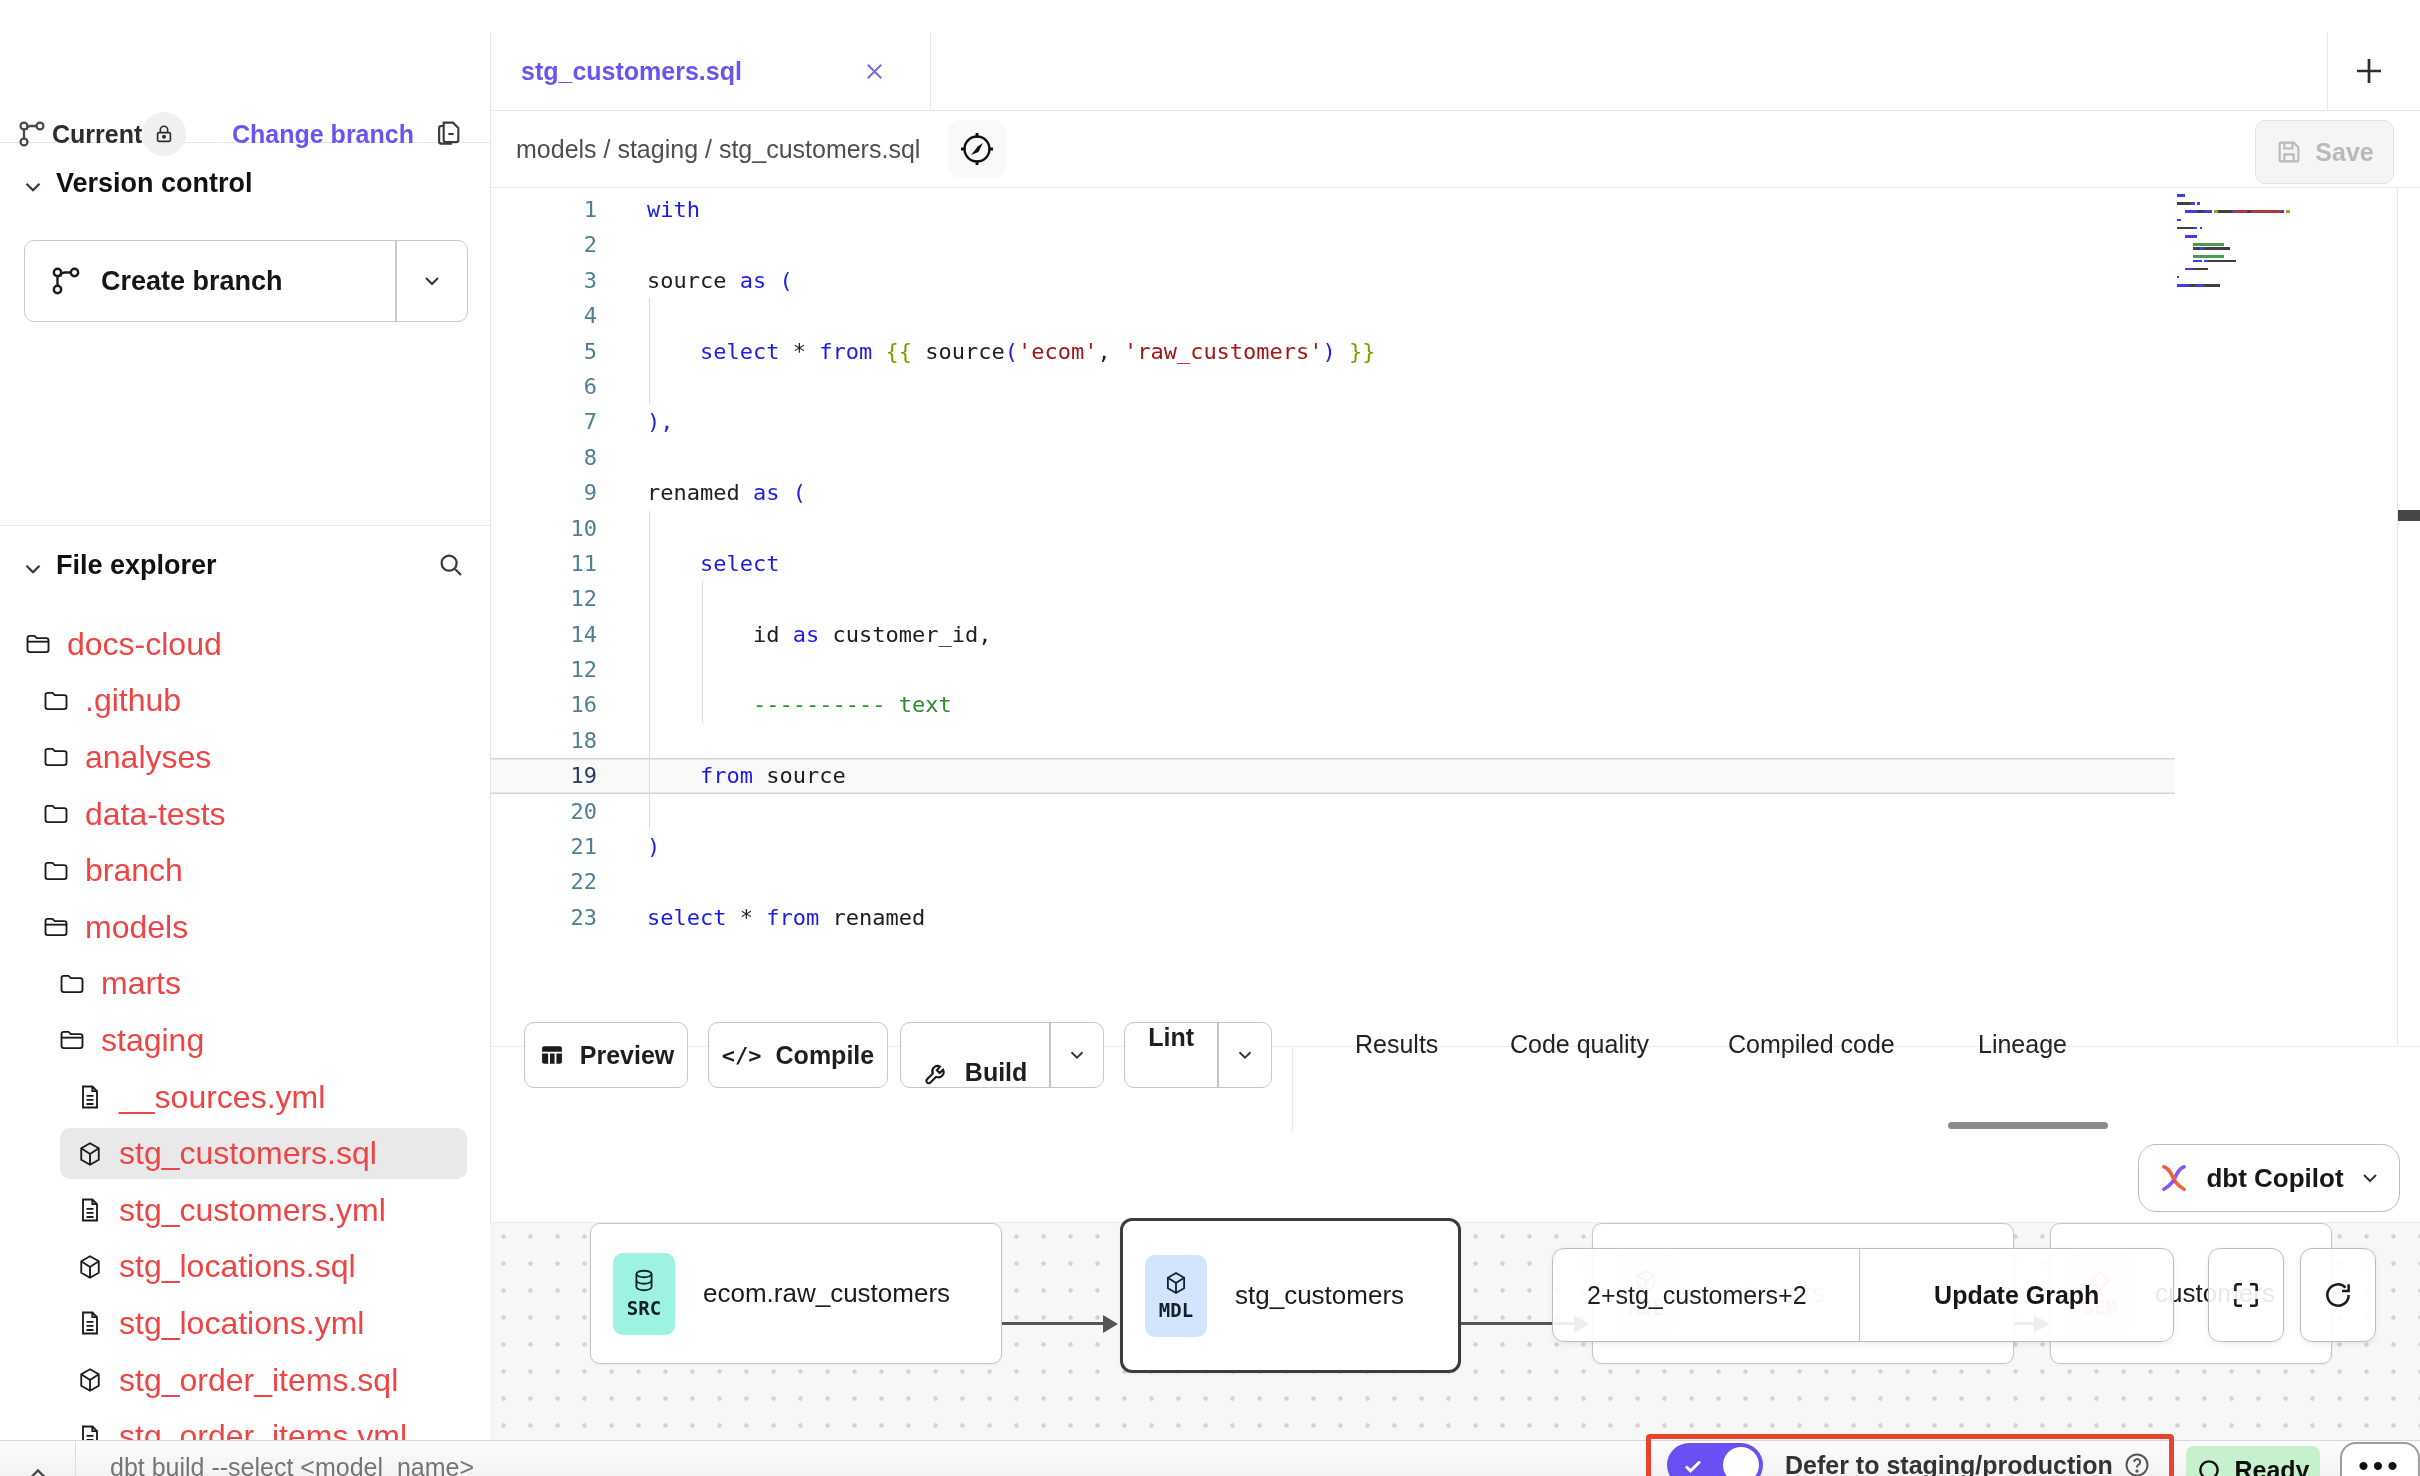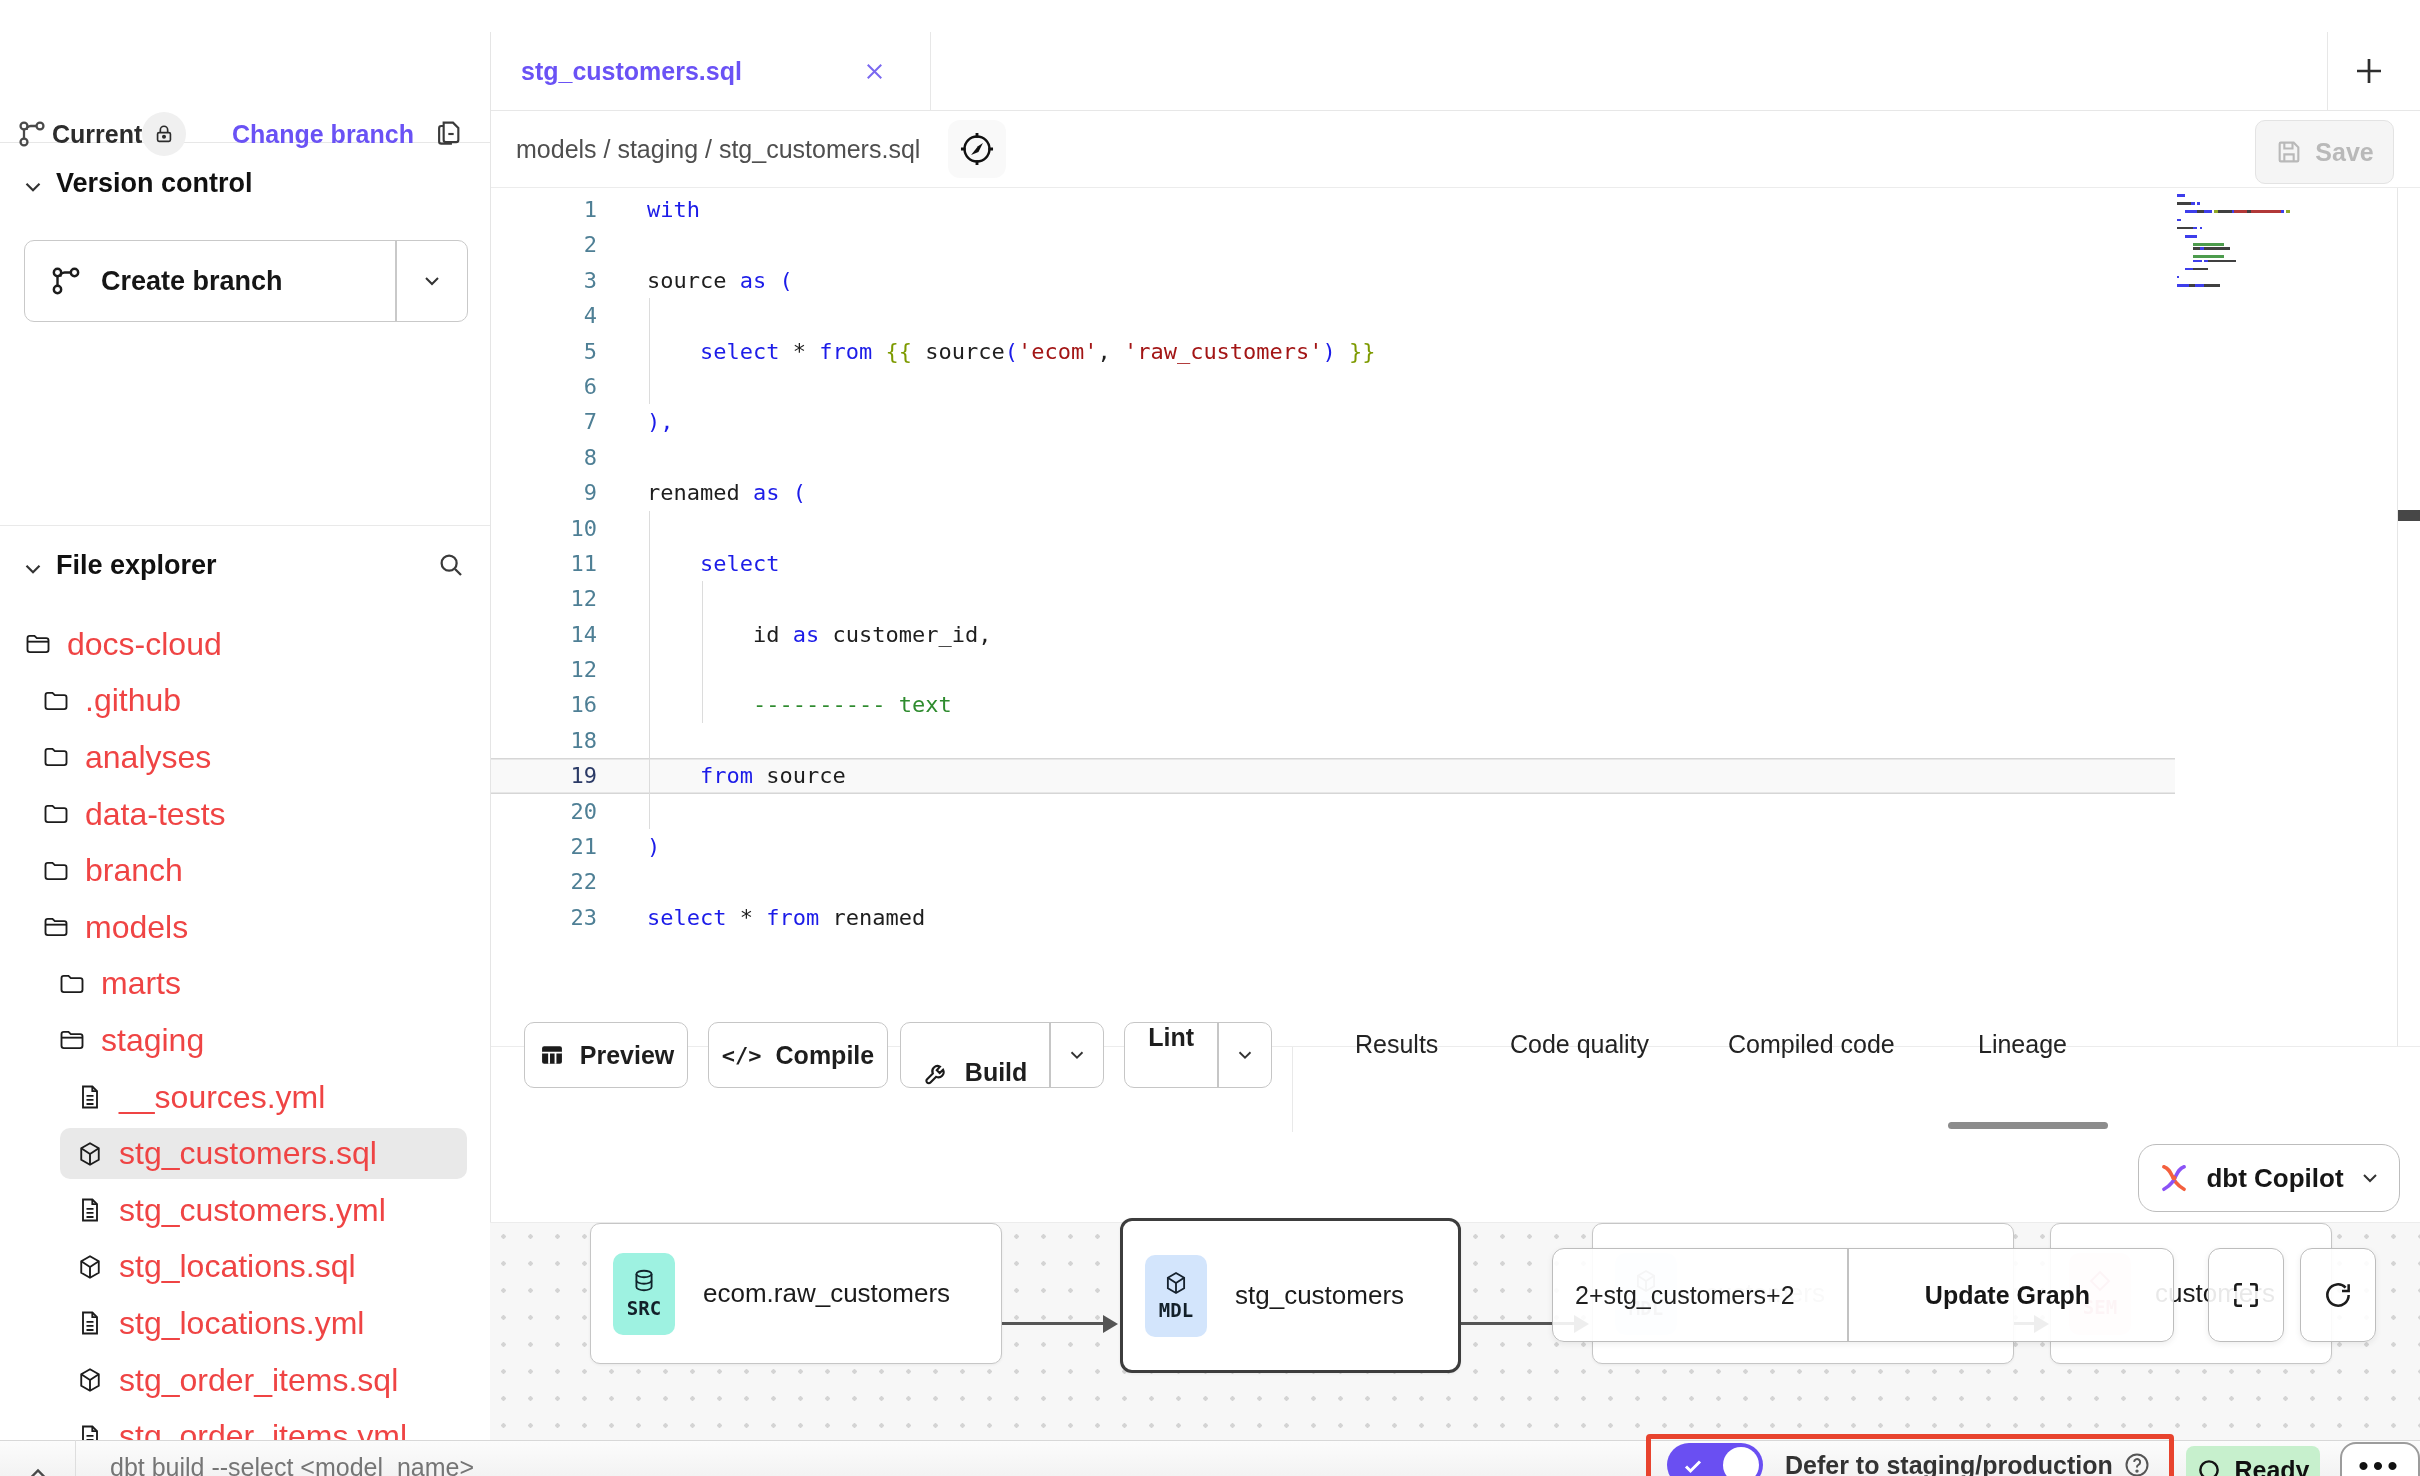--- a/index.html
+++ b/index.html
@@ -89,21 +89,21 @@
   .node-selected{border:3.5px solid #3d3d3d;border-radius:12px;}
   .badge{width:62px;height:82px;border-radius:10px;margin-left:22px;display:flex;flex-direction:column;
          align-items:center;justify-content:center;gap:3px;font-size:19px;font-weight:700;
          font-family:"DejaVu Sans Mono",monospace;color:#13202a;}
   .node-label{margin-left:28px;font-size:26px;color:#1b1b1b;}
   .edge{position:absolute;height:3px;background:#555;}
   .edge-arrow{position:absolute;width:0;height:0;border-top:9px solid transparent;border-bottom:9px solid transparent;
               border-left:15px solid #555;}
   .graph-ctl{position:absolute;top:1248px;height:92px;background:rgba(255,255,255,0.9);
              border:1.5px solid #bdbdbd;border-radius:12px;box-shadow:0 2px 6px rgba(0,0,0,0.07);}
-  .sel-input{border:none;background:transparent;outline:none;width:270px;margin-left:20px;
+  .sel-input{border:none;background:transparent;outline:none;width:270px;margin-left:32px;
              font-size:25px;color:#1f1f1f;font-family:"Liberation Sans",sans-serif;}
   .upd-label{font-size:25px;font-weight:600;color:#161616;}
 
   
   .footer{left:0;top:1408px;width:2420px;height:68px;background:linear-gradient(#fcfcfc,#eaeaea);
           border-top:1px solid #d8d8d8;}
   .foot-chev{left:24px;top:1428px;cursor:pointer;}
   .foot-div{left:75px;top:1408px;width:1px;height:68px;background:#dedede;}
   .cmd-input{left:108px;top:1420px;width:700px;border:none;background:transparent;outline:none;
              font-size:25px;color:#8e8e8e;font-family:"Liberation Sans",sans-serif;}

